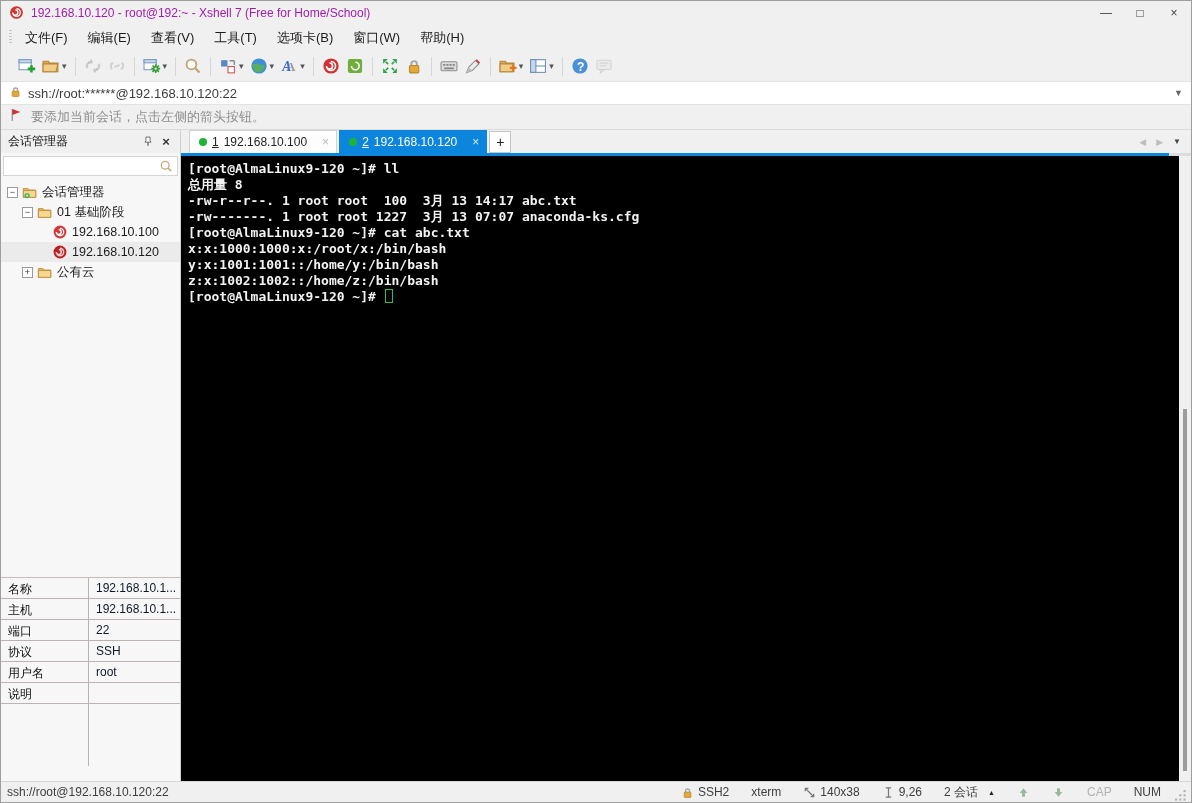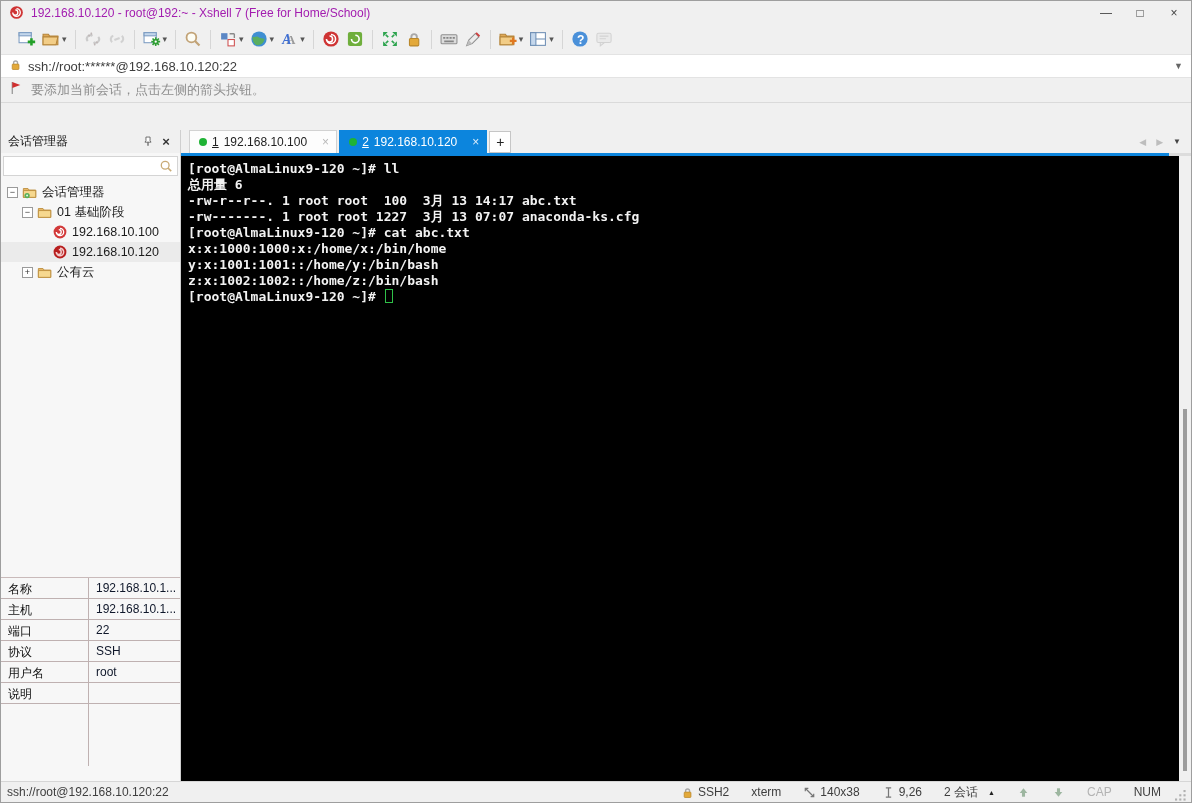--- a/index.html
+++ b/index.html
@@ -103,20 +103,30 @@
           <path d="M8.5 4.2a4.3 4.3 0 1 1-4.3 4.3 2.9 2.9 0 1 0 2.9-2.9" fill="none" stroke="#fff" stroke-width="1.5"></path>
         </svg></span>
     <span class="title">192.168.10.120 - root@192:~ - Xshell 7 (Free for Home/School)</span>
     <div class="win-controls">
       <div class="win-btn">—</div>
       <div class="win-btn">□</div>
       <div class="win-btn">×</div>
     </div>
   </div>
 
+  <div class="menubar">
+    <div class="rowgrip"></div>
+  <div class="menu-item">文件(F)</div>
+      <div class="menu-item">编辑(E)</div>
+      <div class="menu-item">查看(V)</div>
+      <div class="menu-item">工具(T)</div>
+      <div class="menu-item">选项卡(B)</div>
+      <div class="menu-item">窗口(W)</div>
+      <div class="menu-item">帮助(H)</div>
+    </div>
 
   <div class="toolbar">
     <div class="rowgrip"></div>
   <div class="tb-btn">
         <span style="display: flex;">
           <svg width="18" height="18" viewBox="0 0 17 17" xmlns="http://www.w3.org/2000/svg">
             <rect x="1" y="2.5" width="11.5" height="9.5" fill="#fff" stroke="#7d9cc2"></rect>
             <rect x="1" y="2.5" width="11.5" height="3" fill="#c4d7ec" stroke="#7d9cc2"></rect>
             <path d="M9.2 11.2h7M12.7 7.7v7" stroke="#23a028" stroke-width="2.4"></path>
           </svg>
@@ -448,25 +458,25 @@
             <span class="tabnav-menu">▼</span>
           </div>
         </div>
       <div class="tab-underline">
         <div class="blue"></div>
           <div class="corner"></div>
       </div>
       <div class="term-body">
         <div class="term-screen" id="term">
             <div class="term-line">[root@AlmaLinux9-120 ~]# ll</div>
-            <div class="term-line">总用量 6</div>
+            <div class="term-line">总用量 8</div>
             <div class="term-line">-rw-r--r--. 1 root root  100  3月 13 14:17 abc.txt</div>
             <div class="term-line">-rw-------. 1 root root 1227  3月 13 07:07 anaconda-ks.cfg</div>
             <div class="term-line">[root@AlmaLinux9-120 ~]# cat abc.txt</div>
-            <div class="term-line">x:x:1000:1000:x:/home/x:/bin/home</div>
+            <div class="term-line">x:x:1000:1000:x:/root/x:/bin/bash</div>
             <div class="term-line">y:x:1001:1001::/home/y:/bin/bash</div>
             <div class="term-line">z:x:1002:1002::/home/z:/bin/bash</div>
             <div class="term-line">[root@AlmaLinux9-120 ~]# <span class="cursor"></span></div>
           </div>
         <div class="term-scroll">
           <div class="term-thumb"></div>
         </div>
       </div>
     </div>
   </div>

